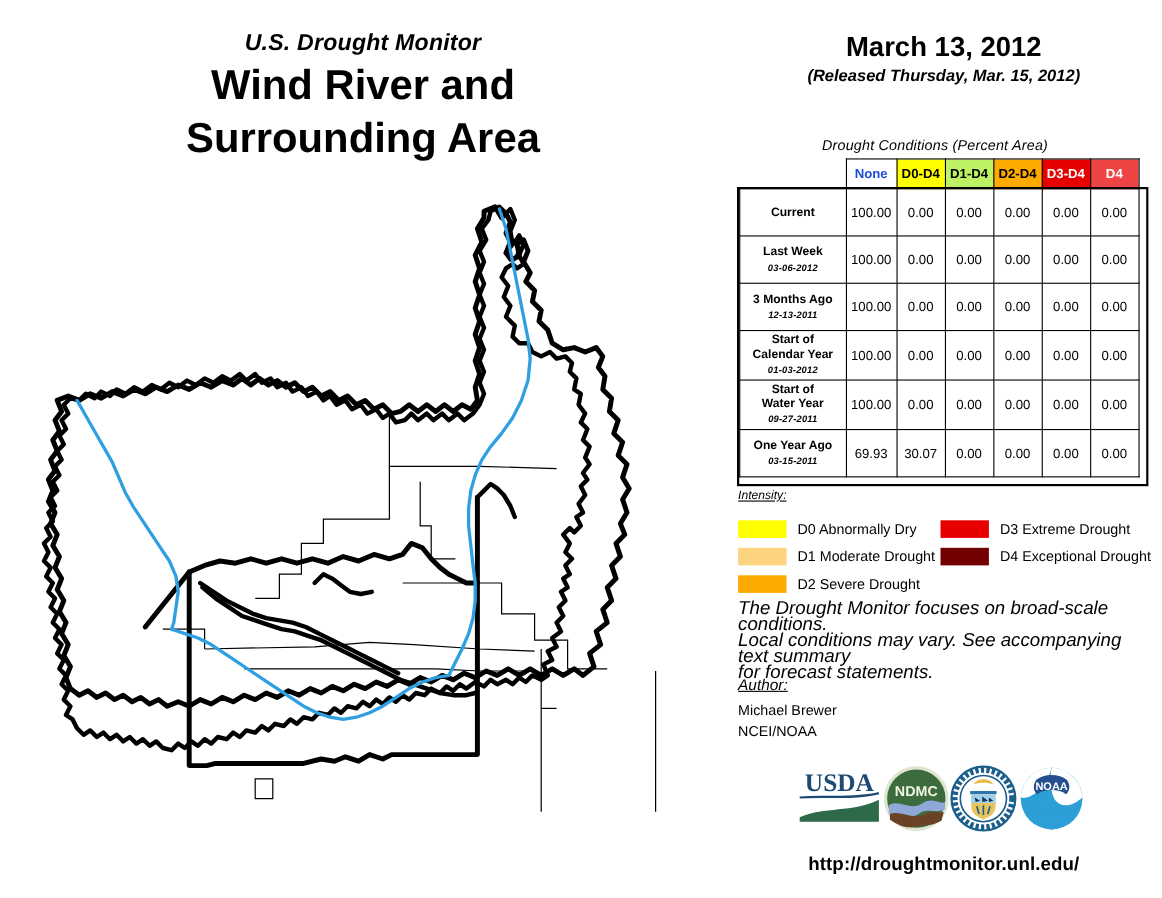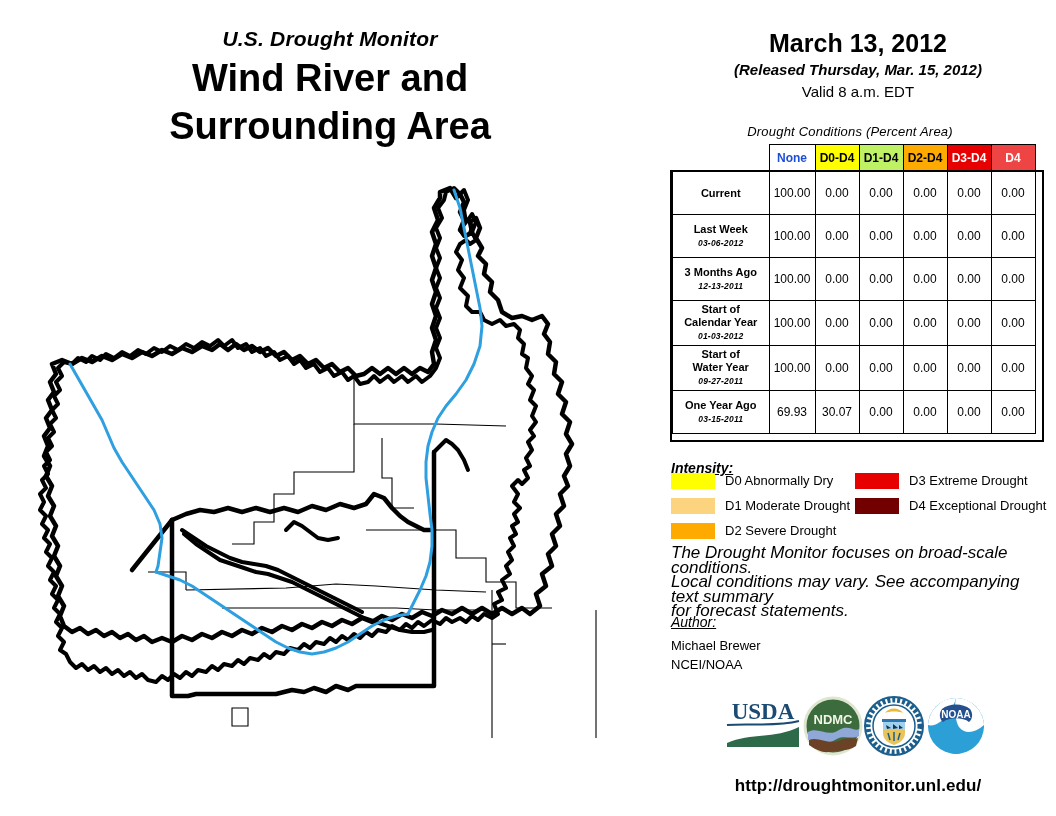--- a/index.html
+++ b/index.html
@@ -138,25 +138,24 @@
     width: 370px;
     height: 268px;
     border: 2px solid #000;
     pointer-events: none;
   }
 
   
   #intensity-head {
     position: absolute;
     left: 671px;
-    top: 460px;
-    font-size: 14px;
+    top: 445px;
+    font-size: 11px;
     font-style: italic;
     text-decoration: underline;
-    font-weight: bold;
   }
   #legend {
     position: absolute;
     left: 671px;
     top: 468px;
     width: 370px;
   }
   .legend-col { position: absolute; top: 0; }
   .legend-col.left  { left: 0px; }
   .legend-col.right { left: 184px; }
@@ -361,21 +360,20 @@
       <path d="M 34,186 L 42,200 L 50,214 L 58,228 L 66,242 L 72,256 L 78,270 L 86,284
            L 94,296 L 102,308 L 110,320 L 118,332 L 124,346 L 126,360 L 124,374
            L 122,388 L 120,394"></path>
     </g>
   </svg>
 </div>
 
 <div id="date-block">
   <div id="issue-date">March 13, 2012</div>
   <div id="release-date">(Released Thursday, Mar. 15, 2012)</div>
-  <div id="valid-time">Valid 8 a.m. EDT</div>
 </div>
 
 <div id="table-caption">Drought Conditions (Percent Area)</div>
 
 <table id="cond-table">
   <thead>
     <tr>
       <th class="corner lbl-col"></th>
       <th class="none-col th-none">None</th>
       <th class="cat-col th-d0">D0-D4</th>

